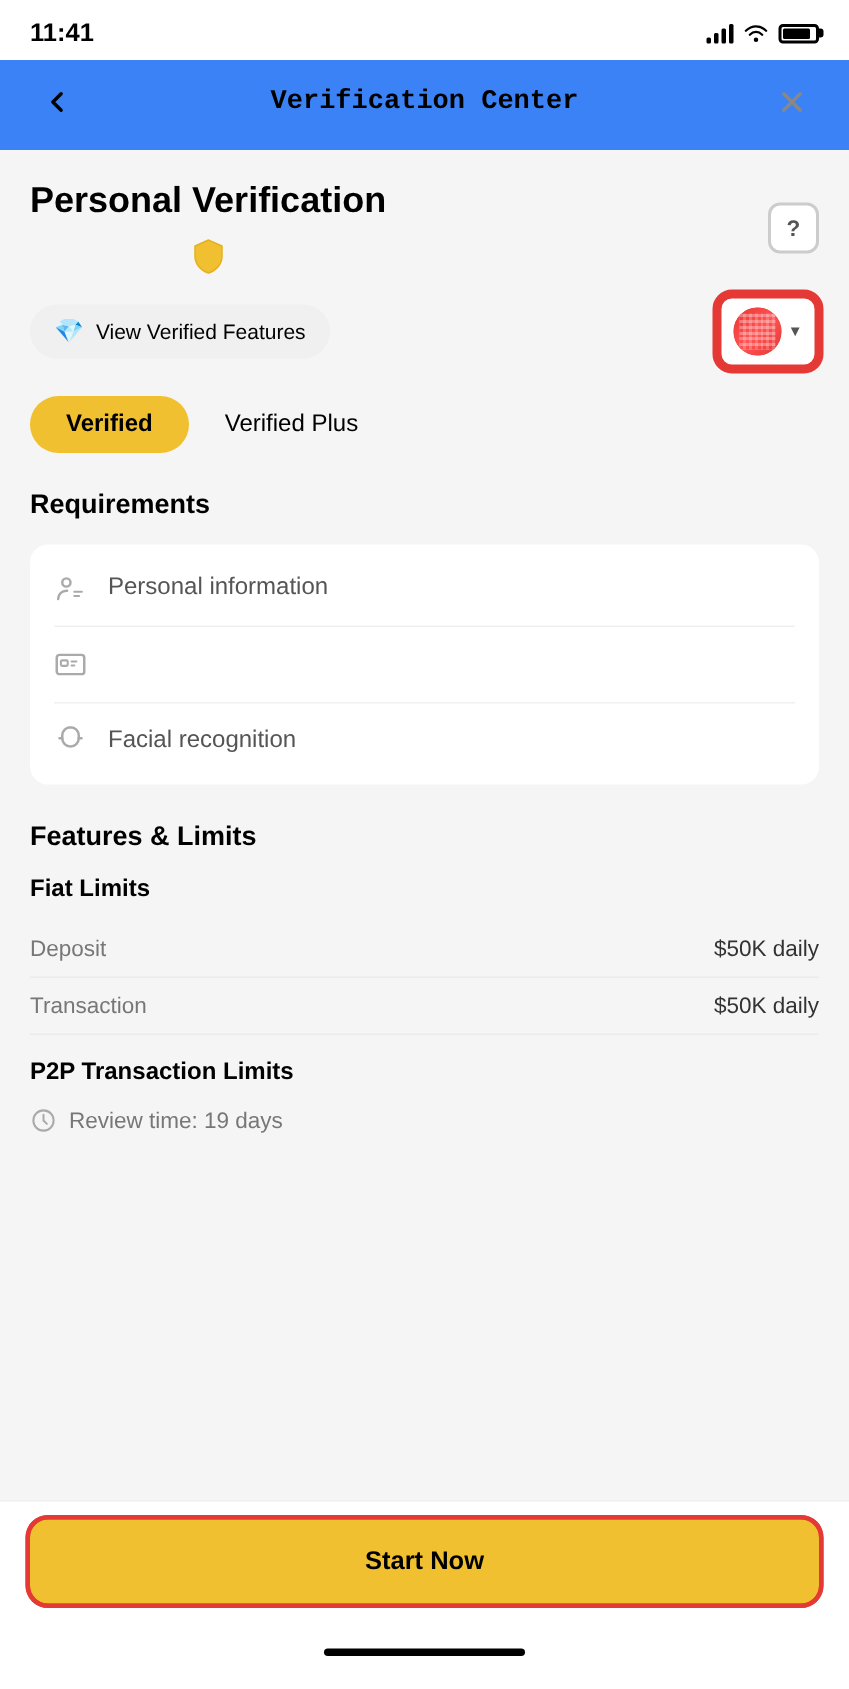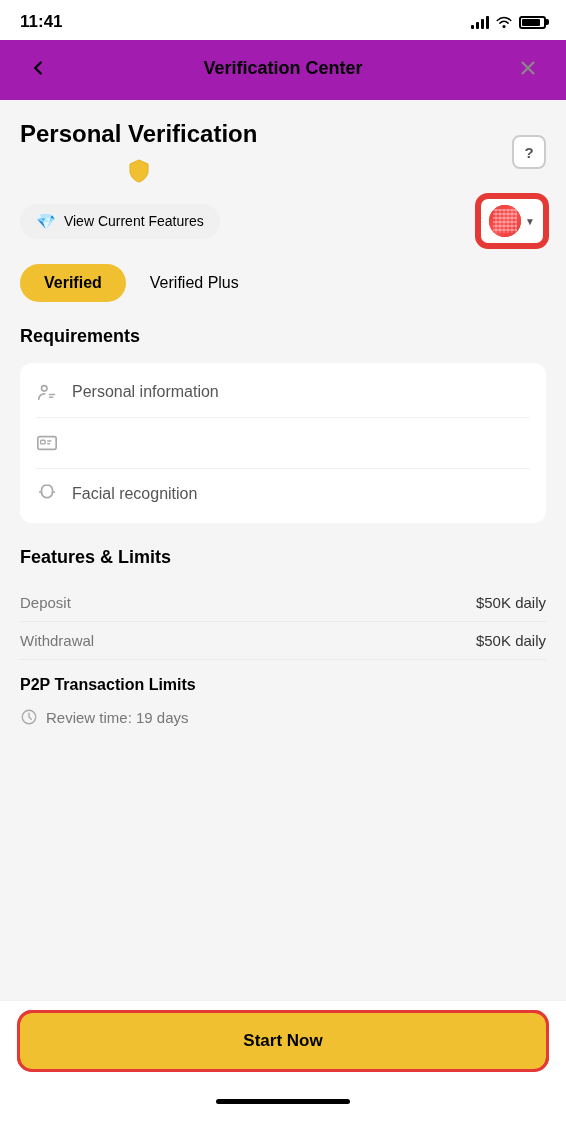--- a/index.html
+++ b/index.html
@@ -77,21 +77,22 @@
       width: 85%;
       border-radius: 1px;
     }
 
     
     .header {
       display: flex;
       align-items: center;
       justify-content: space-between;
       padding: 10px 20px 14px;
-      background: #a21caf;
+      background: #3b82f6;
+      font-family: Liberation Mono, monospace;
     }
     .header-back {
       width: 36px;
       height: 36px;
       display: flex;
       align-items: center;
       justify-content: center;
       cursor: pointer;
     }
     .header-title {
@@ -469,21 +470,21 @@
       </div>
     </div>
     <div class="help-icon-btn">
       <span>?</span>
     </div>
   </div>
 
   <div class="features-row">
     <button class="view-features-btn">
       <span class="gem-icon">💎</span>
-      <span>View Current Features</span>
+      <span>View Verified Features</span>
     </button>
 
     <div class="avatar-dropdown">
       <div class="avatar-img">
         <div class="avatar-pixelated"></div>
       </div>
       <span class="dropdown-arrow">▼</span>
     </div>
   </div>
 
@@ -527,28 +528,29 @@
           </svg>
         </div>
         <span class="req-text">Facial recognition</span>
       </div>
 
     </div>
   </div>
 
   <div class="features-section">
     <div class="features-label">Features &amp; Limits</div>
+    <div class="fiat-limits-label">Fiat Limits</div>
 
     <div class="limit-row">
       <span class="limit-name">Deposit</span>
       <span class="limit-value">$50K daily</span>
     </div>
 
     <div class="limit-row">
-      <span class="limit-name">Withdrawal</span>
+      <span class="limit-name">Transaction</span>
       <span class="limit-value">$50K daily</span>
     </div>
 
     <div class="p2p-section">
       <div class="p2p-label">P2P Transaction Limits</div>
       <div class="review-time-row">
         <svg class="clock-icon" viewBox="0 0 24 24" fill="none">
           <circle cx="12" cy="12" r="9" stroke="#aaa" stroke-width="1.8"></circle>
           <path d="M12 7v5l3 3" stroke="#aaa" stroke-width="1.8" stroke-linecap="round"></path>
         </svg>

